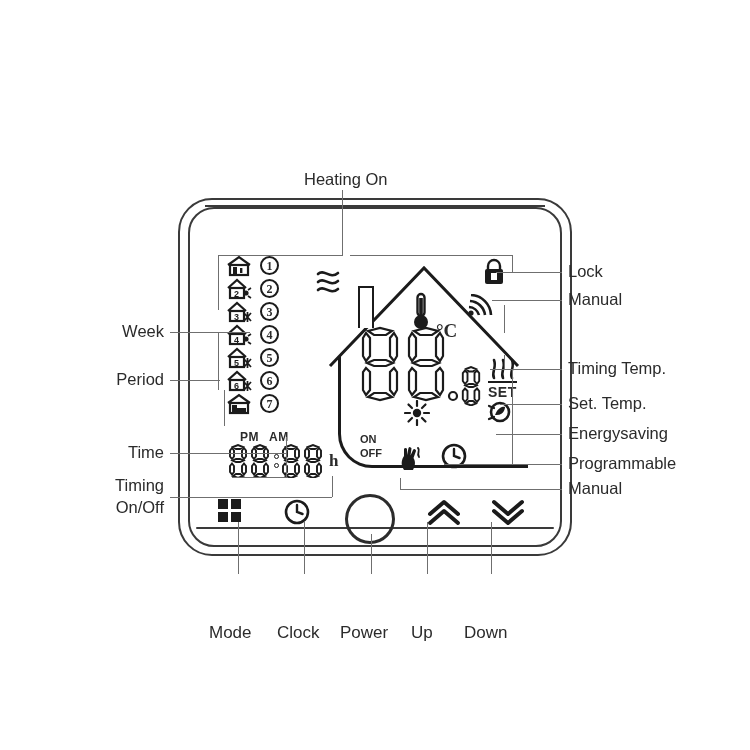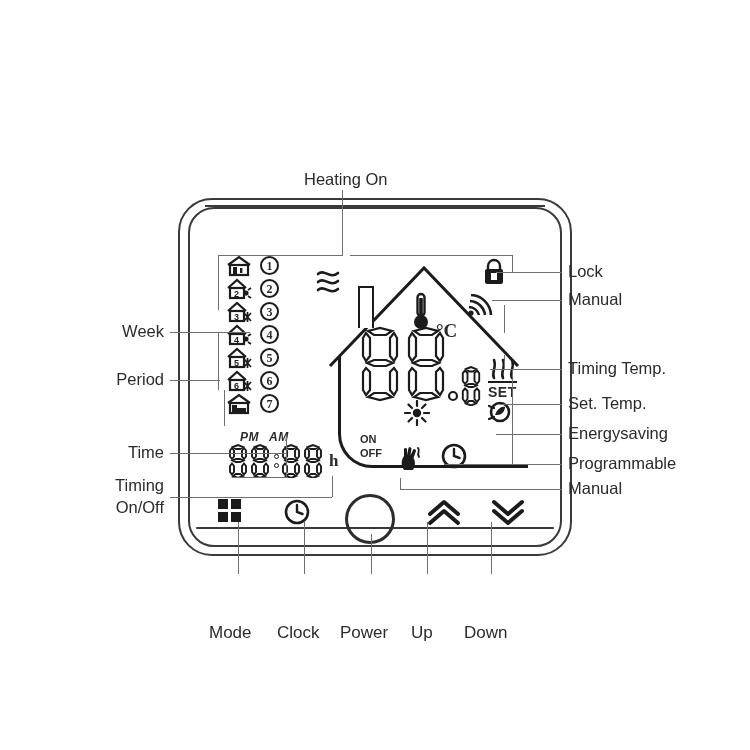--- a/index.html
+++ b/index.html
@@ -109,21 +109,21 @@
   .hand-ic{ position:absolute; left:180px; top:196px; width:26px; height:28px; }
   .clock2-ic{ position:absolute; left:222px; top:194px; width:28px; height:28px; }
 
   
   .lock-ic{ position:absolute; left:263px; top:10px; width:26px; height:28px; }
   .wifi-ic{ position:absolute; left:249px; top:46px; width:26px; height:22px; }
 
   
   .time-block{ position:absolute; left:10px; top:182px; width:150px;}
   .ampm{ display:flex; font-size:12px; font-weight:bold; margin-left:12px; letter-spacing:.5px;}
-  .ampm span{ margin-right:10px;font-style:italic; }
+  .ampm span{ margin-right:10px; }
   .time-digits{ display:flex; align-items:center; }
   .colon{ display:flex; flex-direction:column; justify-content:center; margin:0 2px; }
   .colon i{ width:5px;height:5px;border:1.6px solid #1b1b1b;border-radius:50%; margin:2px 0;
             display:block; font-style:normal;}
   .h-lbl{ font-size:17px; font-weight:bold; margin-left:4px; font-family:"Liberation Serif",serif;}
   .onoff{ position:absolute; left:110px; top:2px; font-size:11px; font-weight:bold; line-height:14px;margin-left:22px;}
 
   
   .btnrow{ position:absolute; left:205px; top:498px; width:340px; height:45px; }
   .btn{ position:absolute; top:0; width:40px; height:42px; }

